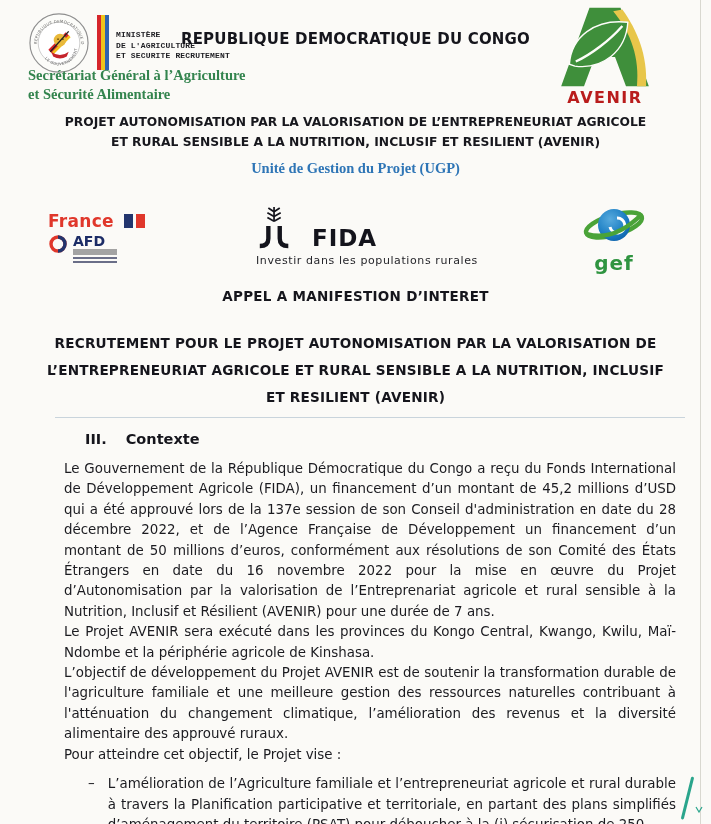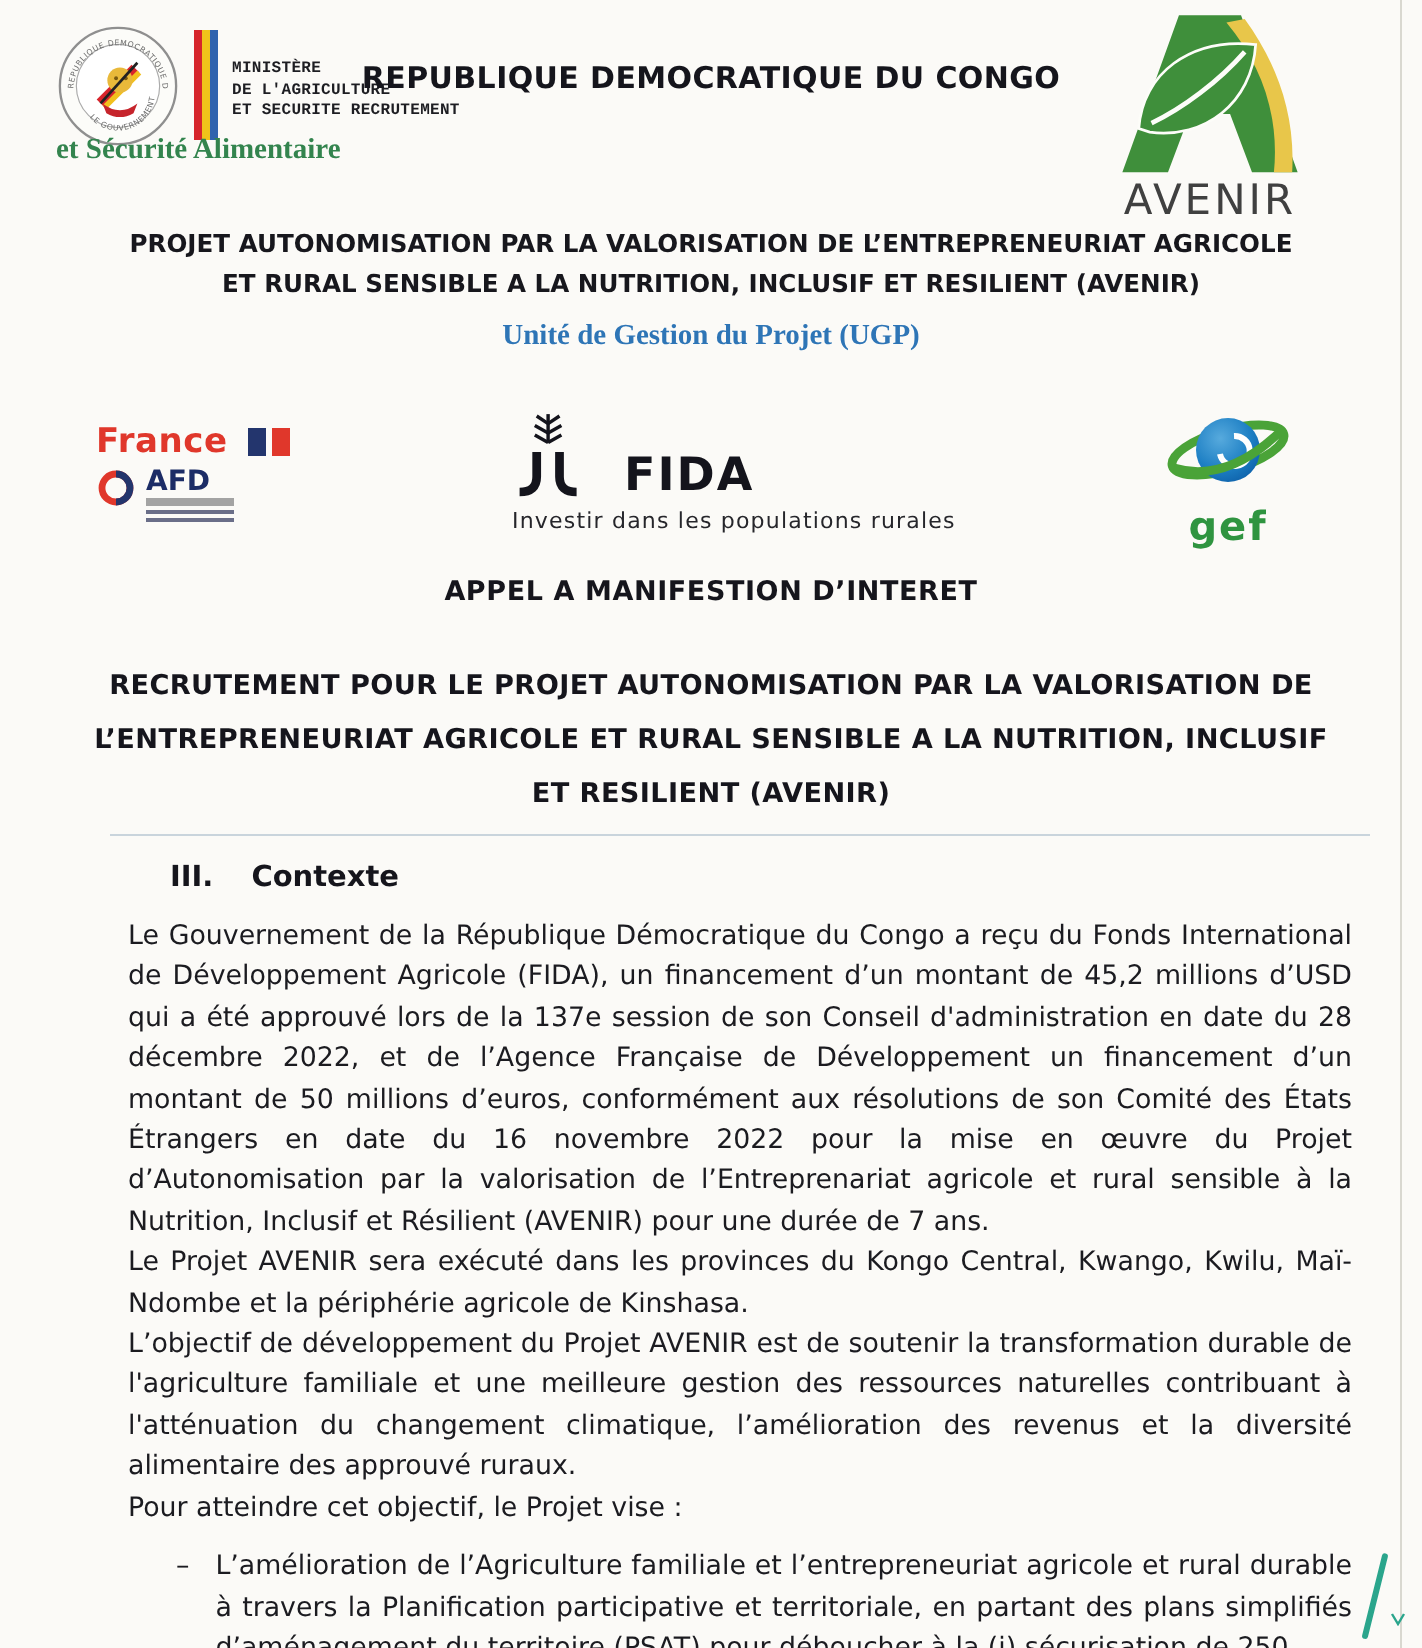--- a/index.html
+++ b/index.html
@@ -12,40 +12,40 @@
 
   
   .header-left{position:absolute; top:12px; left:28px; display:flex; align-items:flex-start; gap:7px;}
   .stripes{display:flex; margin-top:3px;}
   .stripe{width:4px; height:55px;}
   .stripe.red{background:#d6252b;} .stripe.yellow{background:#f0c41a;} .stripe.blue{background:#2f63ae;}
   .ministry{margin-top:18px; font-size:8px; font-weight:bold; line-height:10.5px; letter-spacing:.15px; color:#1d1d22;font-family:Liberation Mono, monospace;}
   .country-title{position:absolute; top:30px; left:0; width:100%; text-align:center;
     font-size:15px; font-weight:bold; letter-spacing:.2px; color:#15151c;}
   .avenir{position:absolute; top:4px; left:546px; width:118px; text-align:center;}
-  .avenir-word{font-size:21px; font-weight:normal; color:#404040; letter-spacing:1.5px; margin-top:-4px;}
+  .avenir-word{font-size:16px; font-weight:bold; color:#b91c1c; letter-spacing:1.5px; margin-top:-4px;}
   .secretariat{position:absolute; top:66px; left:28px;
     font-family:"Liberation Serif","DejaVu Serif",serif; font-weight:bold;
     font-size:14.5px; line-height:19px; color:#33844e;}
 
   
   .project-title{position:absolute; top:112px; left:58px; right:58px; text-align:center;
     font-weight:bold; font-size:12.3px; line-height:20px; color:#17171d;}
   .ugp{position:absolute; top:160px; left:0; width:100%; text-align:center;
     font-family:"Liberation Serif","DejaVu Serif",serif; font-weight:bold; font-size:14.5px; color:#2e75b6;}
 
   
   .france-logo{position:absolute; top:211px; left:48px;}
   .france-row{display:flex; align-items:center; gap:4px;}
   .france-word{font-size:17px; font-weight:bold; color:#e0372b; letter-spacing:.3px;}
   .flag{display:flex; gap:3px; margin-left:6px;}
   .flag div{width:9px; height:14px;}
   .flag .fb{background:#23356d;} .flag .fr{background:#e0372b;}
   .afd-row{display:flex; align-items:flex-start; gap:5px; margin-top:3px;}
-  .afd-word{font-size:14px; font-weight:bold; color:#1c2c66; border-bottom:4px solid #a3a3a3; line-height:15px;}
+  .afd-word{font-size:14px; font-weight:bold; color:#1c2c66; border-bottom:6px solid #a3a3a3; line-height:15px;}
   .afd-lines{margin-top:2px;}
   .afd-lines div{height:2px; width:44px; background:#3a3f63; opacity:.75; margin-top:1.5px;}
 
   .fida-logo{position:absolute; top:205px; left:256px;}
   .fida-row{display:flex; align-items:flex-end; gap:6px;}
   .fida-word{font-size:23px; font-weight:bold; color:#14141c; letter-spacing:1px; line-height:22px;margin-left:12px;}
   .fida-tagline{margin-top:5px; font-size:11px; color:#26262b; letter-spacing:.6px;}
 
   .gef-logo{position:absolute; top:203px; left:572px; width:84px; text-align:center;}
   .gef-word{font-size:20px; font-weight:bold; color:#2f9440; letter-spacing:1px; margin-top:-2px;}
@@ -118,20 +118,21 @@
     <svg width="104" height="84" viewBox="0 0 110 92">
       <polygon points="38,4 72,4 103,90 78,90 66,58 44,58 32,90 7,90" fill="#3f8f3b"></polygon>
       <path d="M64 8 C84 32 93 60 90 90 L100 90 C102 56 90 28 74 6 Z" fill="#e8c64a"></path>
       <path d="M16 66 C18 36 44 16 80 20 C78 52 52 72 22 68 Z" fill="#3f8f3b" stroke="#fdfdf9" stroke-width="1.5"></path>
       <path d="M23 63 C40 55 60 40 74 24" stroke="#fdfdf9" stroke-width="2.6" fill="none"></path>
     </svg>
     <div class="avenir-word">AVENIR</div>
   </div>
 
   <div class="secretariat">
+    <div>Secrétariat Général à l’Agriculture</div>
     <div>et Sécurité Alimentaire</div>
   </div>
 
   <div class="project-title">PROJET AUTONOMISATION PAR LA VALORISATION DE L’ENTREPRENEURIAT AGRICOLE ET RURAL SENSIBLE A LA NUTRITION, INCLUSIF ET RESILIENT (AVENIR)</div>
   <div class="ugp">Unité de Gestion du Projet (UGP)</div>
 
   <div class="france-logo">
     <div class="france-row">
       <span class="france-word">France</span>
       <span class="flag">

